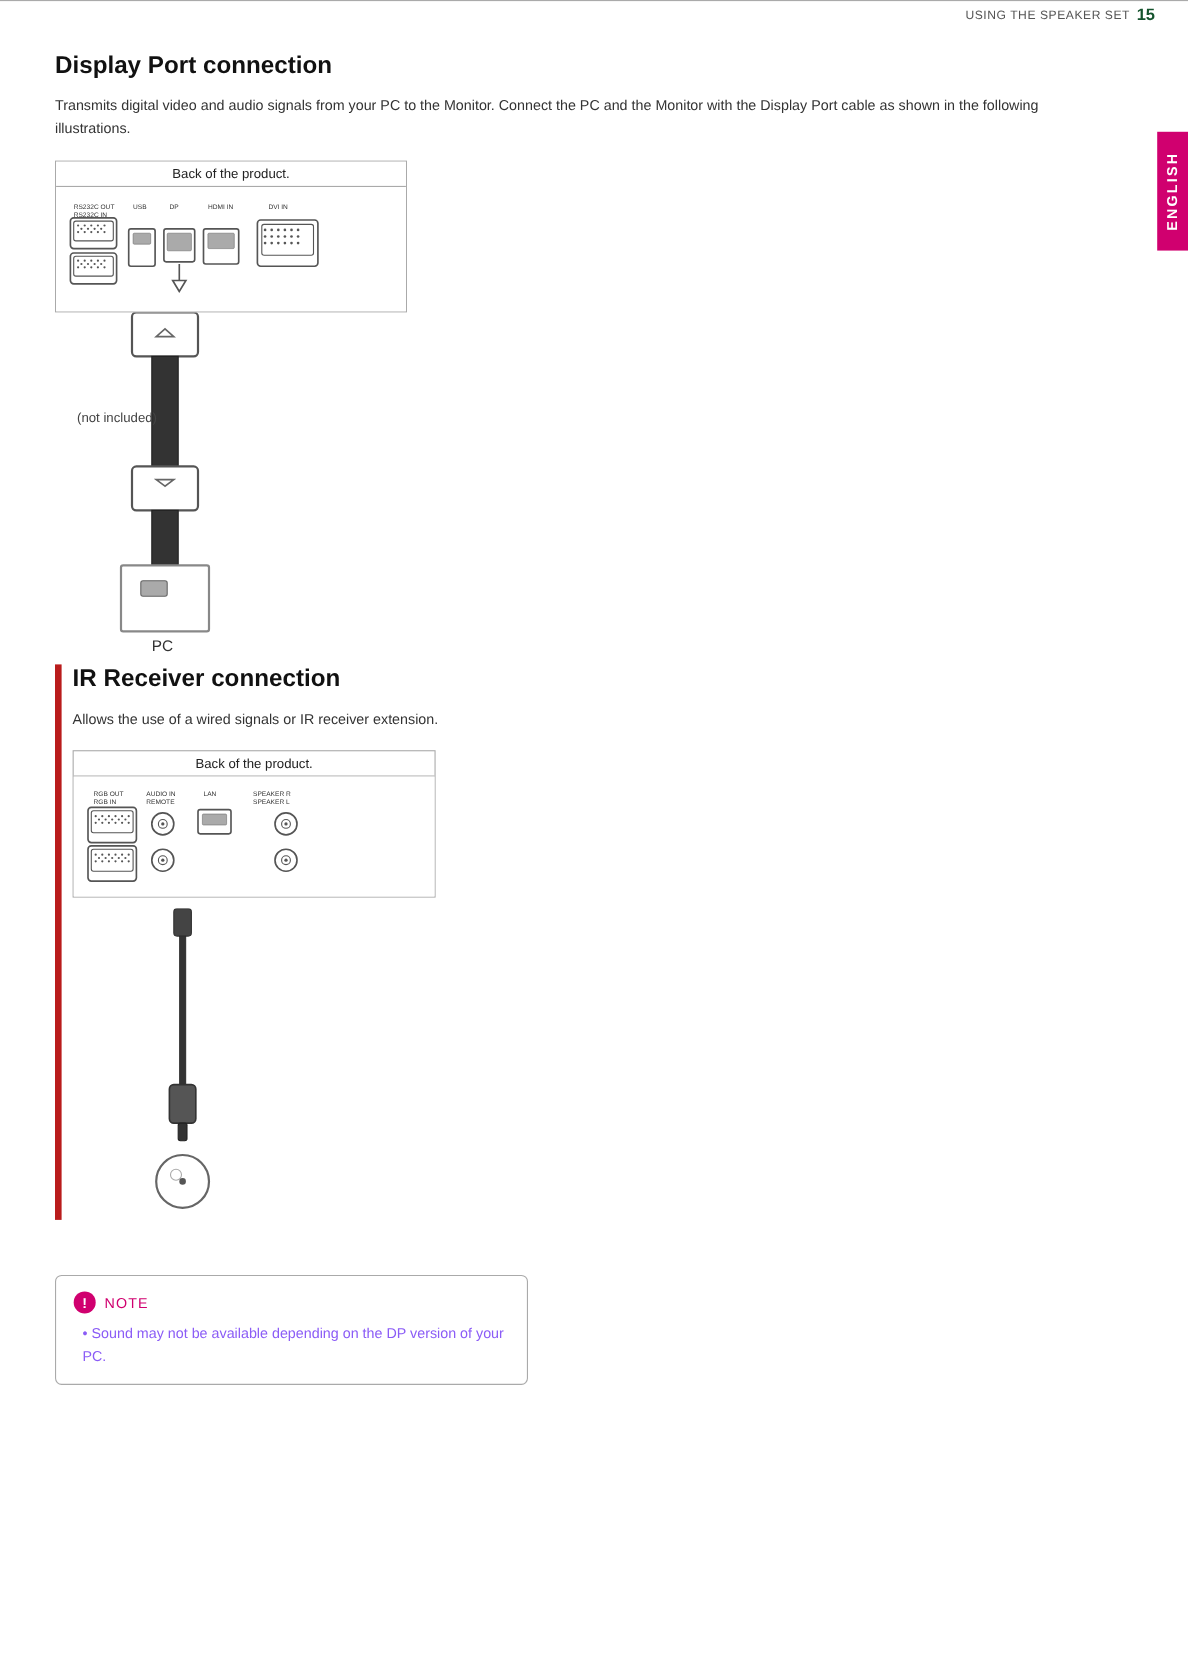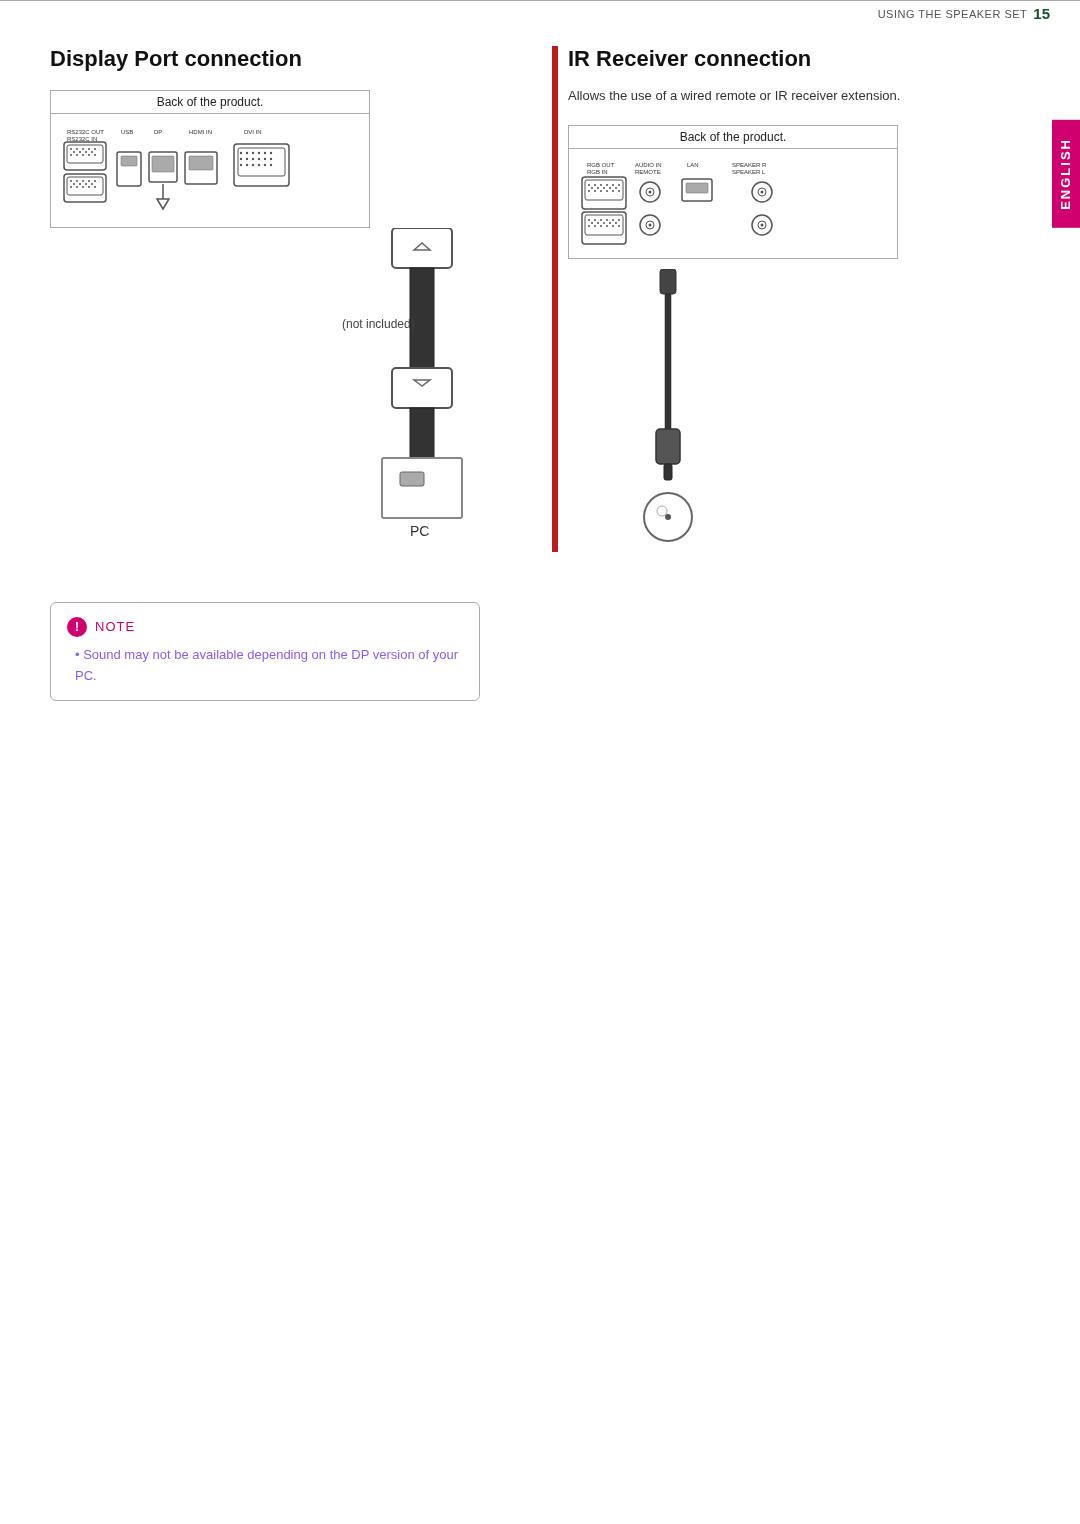--- a/index.html
+++ b/index.html
@@ -47,21 +47,21 @@
       text-orientation: mixed;
       transform: rotate(180deg);
       padding: 18px 6px;
       letter-spacing: 2px;
       width: 28px;
     }
 
     
     .main-content {
       display: flex;
-      flex-direction: row;
+      flex-direction: column;
       padding: 20px 40px 20px 50px;
       gap: 0;
     }
 
     
     .left-col {
       flex: 1;
       padding-right: 30px;
     }
 
@@ -103,21 +103,21 @@
     }
 
     .product-box-content {
       padding: 10px 8px;
       background: #fff;
     }
 
     .cable-container {
       display: flex;
       flex-direction: column;
-      align-items: flex-end;
+      align-items: flex-start;
       margin-top: 0;
     }
 
     
     .note-box {
       border: 1.5px solid #aaa;
       border-radius: 6px;
       margin: 30px 40px 20px 50px;
       padding: 14px 20px 14px 16px;
       display: flex;
@@ -198,20 +198,21 @@
   <span class="top-bar-text">USING THE SPEAKER SET</span>
   <span class="top-bar-num">15</span>
 </div>
 
 <div class="english-tab">ENGLISH</div>
 
 <div class="main-content">
 
   <div class="left-col">
     <h2>Display Port connection</h2>
+    <p>Transmits digital video and audio signals from your PC to the Monitor. Connect the PC and the Monitor with the Display Port cable as shown in the following illustrations.</p>
 
     <div class="product-box">
       <div class="product-box-label">Back of the product.</div>
       <div class="product-box-content">
         
         <svg width="300" height="90" viewBox="0 0 300 90">
 
           <text x="8" y="10" font-size="6" fill="#333">RS232C OUT</text>
           <text x="8" y="17" font-size="6" fill="#333">RS232C IN</text>
           <text x="62" y="10" font-size="6" fill="#333">USB</text>
@@ -310,21 +311,21 @@
 
         <rect x="78" y="244" width="24" height="14" rx="2" fill="#aaa" stroke="#666" stroke-width="1"></rect>
 
         <text x="88" y="308" font-size="14" fill="#333" font-weight="normal">PC</text>
       </svg>
     </div>
   </div>
 
   <div class="right-col">
     <h2>IR Receiver connection</h2>
-    <p>Allows the use of a wired remote or IR receiver extension.</p>
+    <p>Allows the use of a wired signals or IR receiver extension.</p>
 
     <div class="right-diagram">
       <div class="right-product-box">
         <div class="right-product-label">Back of the product.</div>
         <div class="right-connectors">
           
           <svg width="310" height="90" viewBox="0 0 310 90">
 
             <text x="10" y="10" font-size="6" fill="#333">RGB OUT</text>
             <text x="58" y="10" font-size="6" fill="#333">AUDIO IN</text>

